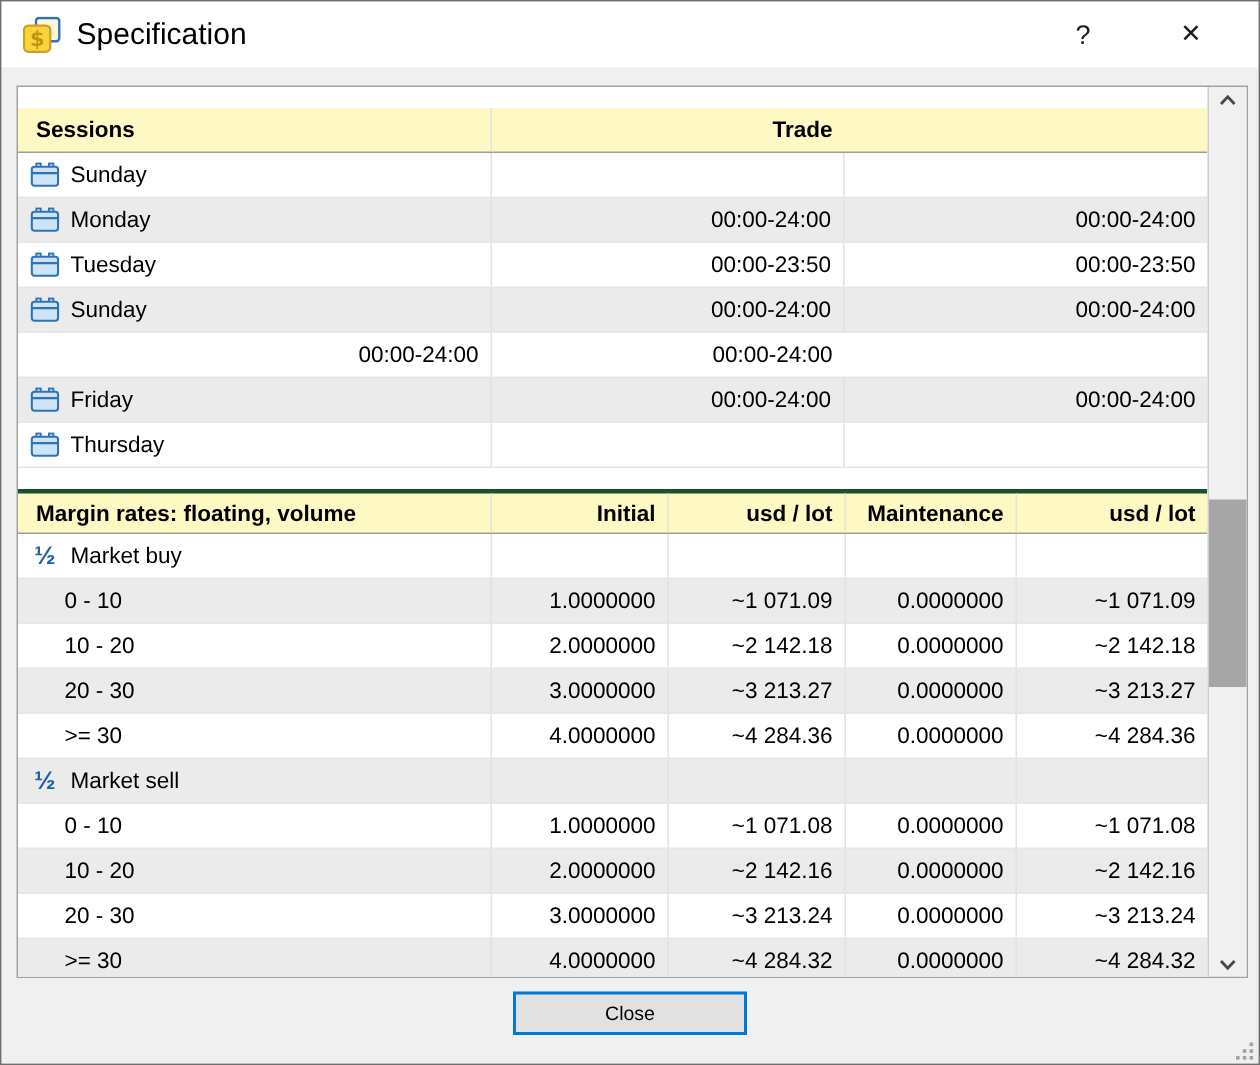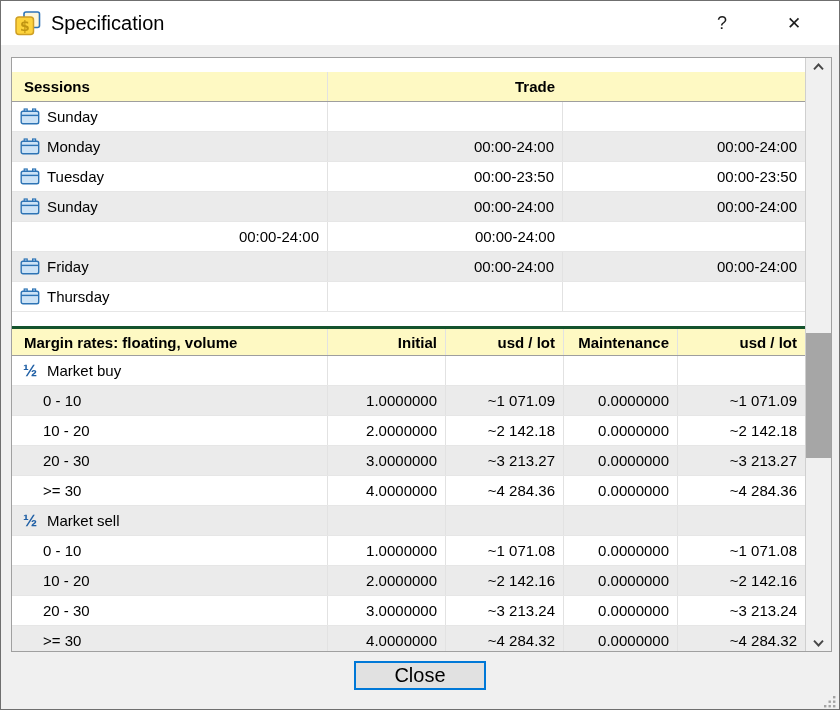--- a/index.html
+++ b/index.html
@@ -60,22 +60,22 @@
   .scrollbar{
     flex:0 0 26px;width:26px;background:#f0f0f0;
     border-left:1px solid #cfcfcf;position:relative;
   }
   .scroll-btn{height:17px;display:flex;align-items:center;justify-content:center;}
   .scroll-btn.down{position:absolute;bottom:0;left:0;right:0;}
   .scroll-thumb{position:absolute;left:0;top:275px;width:100%;height:125px;background:#a6a6a6;}
   
   .close-button{
     position:absolute;left:50%;transform:translateX(-50%);top:616px;
-    width:132px;height:29px;background:#e1e1e1;border:2px solid #0078d7;
-    font-size:20px;color:#000;font-family:"Liberation Sans","DejaVu Sans",sans-serif;
+    width:156px;height:29px;background:#e1e1e1;border:2px solid #0078d7;
+    font-size:13px;color:#000;font-family:"Liberation Sans","DejaVu Sans",sans-serif;
     cursor:default;
   }
   .resize-grip{position:absolute;right:3px;bottom:2px;width:13px;height:13px;}
 </style>
 </head>
 <body>
 
 <div class="window">
 
   <div class="titlebar">

